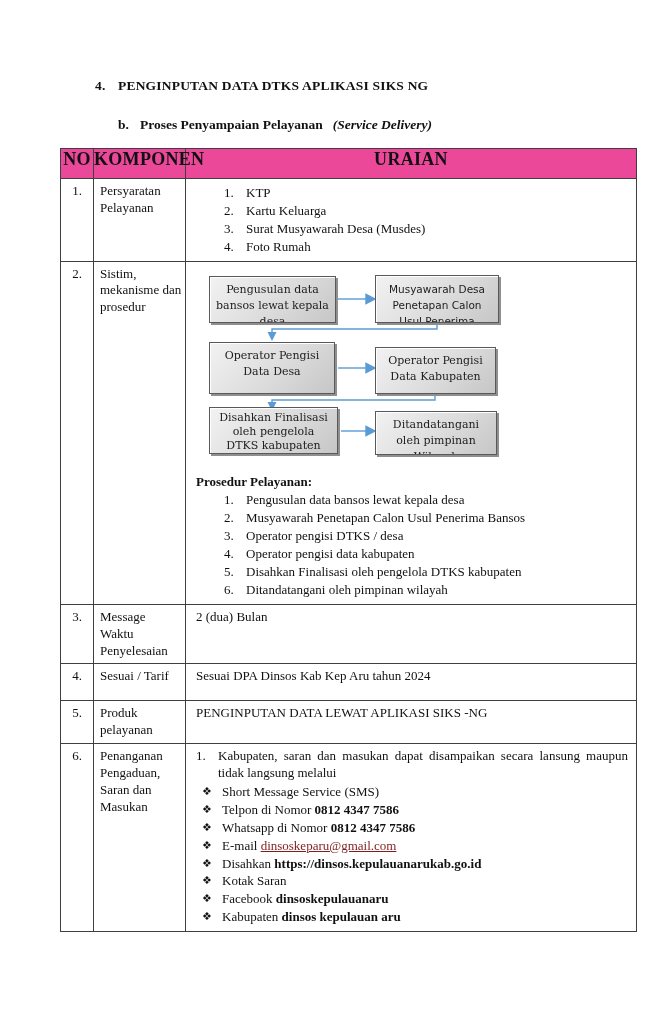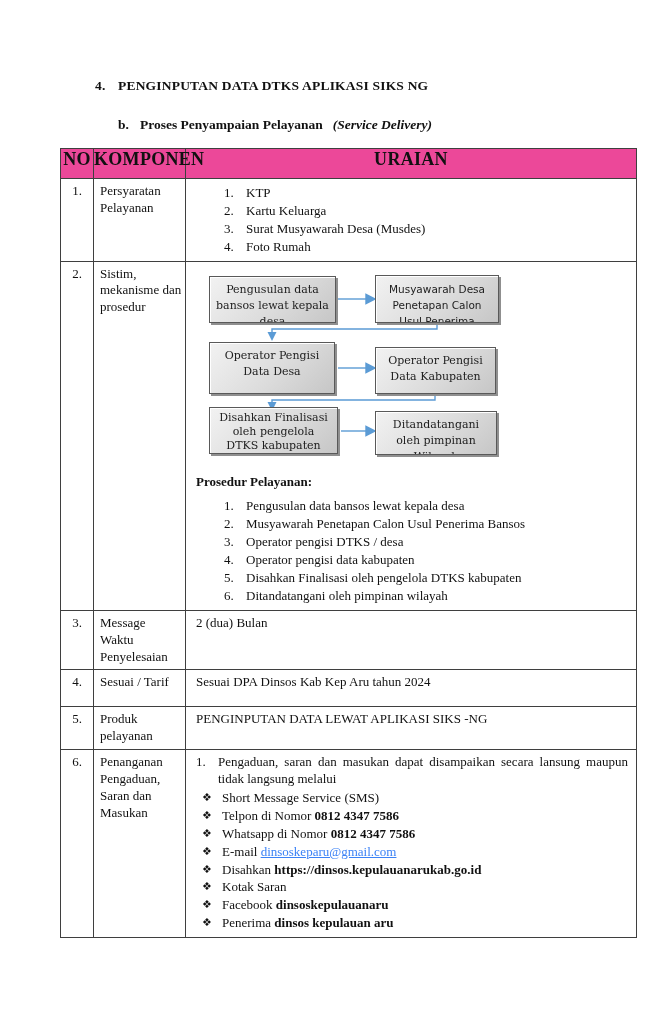--- a/index.html
+++ b/index.html
@@ -59,31 +59,31 @@
   .fbox.fit { line-height:14px; padding-top:3px; }
   .fb1 { left:13px;  top:8px;   width:127px; height:47px; }
   .fb2 { left:179px; top:7px;   width:124px; height:48px; }
   .fb3 { left:13px;  top:74px;  width:126px; height:52px; }
   .fb4 { left:179px; top:79px;  width:121px; height:47px; }
   .fb5 { left:13px;  top:139px; width:129px; height:47px; }
   .fb6 { left:179px; top:143px; width:122px; height:44px; }
   .flow svg { position:absolute; left:0; top:0; }
 
   
-  .prosedur-title { font-weight:bold; margin:10px 0 8px 0; }
+  .prosedur-title { font-weight:bold; margin:10px 0 2px 0; }
 
   
   .intro { display:flex; margin-bottom:2px; }
   .intro .n { width:22px; flex:0 0 22px; }
   .intro .t { text-align:justify; padding-right:2px; }
   .chan { display:flex; margin:0 0 1px 6px; }
   .chan .b { width:20px; flex:0 0 20px; font-family:"DejaVu Sans", sans-serif;
              font-size:11px; padding-top:1px; }
   .chan strong { font-weight:bold; }
-  a.link { color:#3b82f6; text-decoration:underline; cursor:pointer; }
+  a.link { color:#7f1d1d; text-decoration:underline; cursor:pointer; }
 </style>
 </head>
 <body>
 
 <div class="page">
 
   <div class="h1">
     <span class="num">4.</span>
     <span>PENGINPUTAN DATA DTKS APLIKASI SIKS NG</span>
   </div>
@@ -215,21 +215,21 @@
         <td class="komp">Produk pelayanan</td>
         <td class="uraian italic-cell">PENGINPUTAN DATA LEWAT APLIKASI SIKS -NG</td>
       </tr>
 
       <tr class="r6">
         <td class="no">6.</td>
         <td class="komp">Penanganan Pengaduan, Saran dan Masukan</td>
         <td class="uraian">
           <div class="intro">
             <span class="n">1.</span>
-            <span class="t">Pengaduan, saran dan masukan dapat disampaikan secara lansung maupun tidak langsung melalui</span>
+            <span class="t">Kabupaten, saran dan masukan dapat disampaikan secara lansung maupun tidak langsung melalui</span>
           </div>
           <div class="chan">
             <span class="b">❖</span>
             <span><span>Short Message Service (SMS)</span><strong></strong></span>
           </div>
           <div class="chan">
             <span class="b">❖</span>
             <span><span>Telpon di Nomor </span><strong>0812 4347 7586</strong></span>
           </div>
           <div class="chan">
@@ -247,20 +247,20 @@
           <div class="chan">
             <span class="b">❖</span>
             <span><span>Kotak Saran</span><strong></strong></span>
           </div>
           <div class="chan">
             <span class="b">❖</span>
             <span><span>Facebook </span><strong>dinsoskepulauanaru</strong></span>
           </div>
           <div class="chan">
             <span class="b">❖</span>
-            <span><span>Penerima </span><strong>dinsos kepulauan aru</strong></span>
+            <span><span>Kabupaten </span><strong>dinsos kepulauan aru</strong></span>
           </div>
         </td>
       </tr>
 
     </tbody>
   </table>
 </div>
 
 </body></html>

